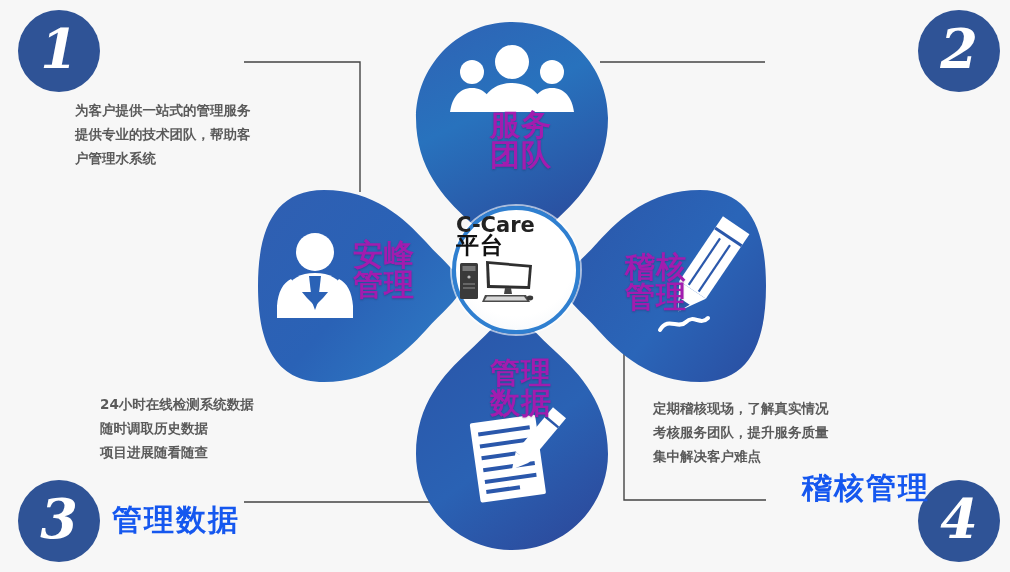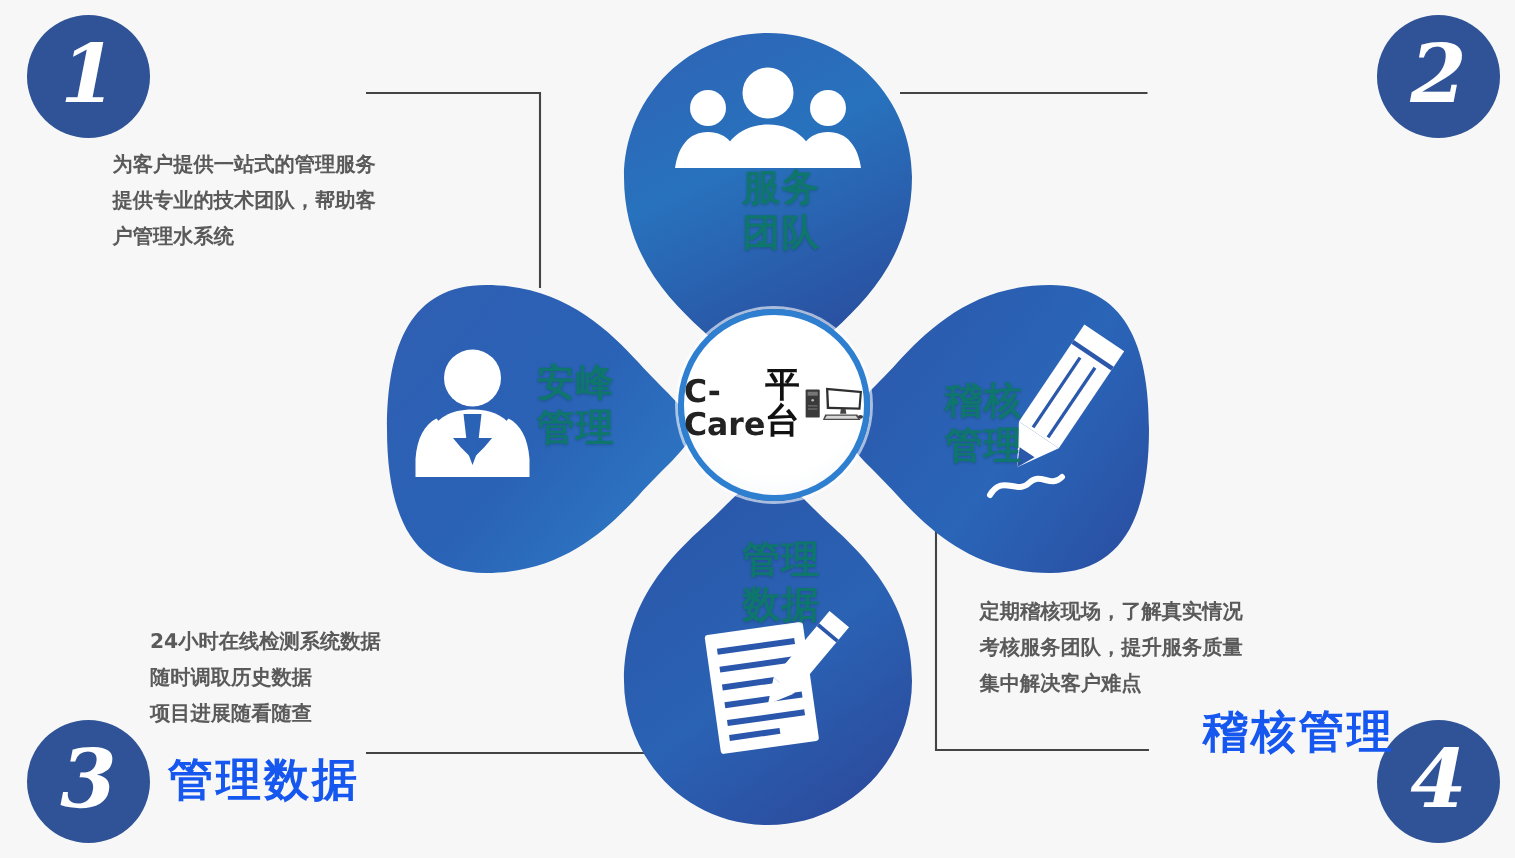--- a/index.html
+++ b/index.html
@@ -41,51 +41,51 @@
 
   
   .body-text{
     position:absolute;
     font-family:"DejaVu Sans","Liberation Sans",sans-serif;
     font-weight:600;font-size:13.5px;color:#5a5a5a;
     line-height:24px;white-space:nowrap;
   }
   #text-1{left:75px;top:98px;}
   #text-2{left:655px;top:76px;}
-  #text-3{left:100px;top:416px;}
+  #text-3{left:100px;top:392px;}
   #text-4{left:653px;top:396px;}
 
   
   .connector{position:absolute;left:0;top:0;width:1010px;height:572px;
              pointer-events:none;}
 
   
   #flower{position:absolute;left:0;top:0;width:1010px;height:572px;}
 
   
   .petal-label{
-    position:absolute;color:#0f766e;font-weight:700;
-    font-family:"DejaVu Sans","Liberation Sans",sans-serif;
-    font-size:25px;line-height:30px;text-align:center;
+    position:absolute;color:#a21caf;font-weight:700;
+    font-family:"DejaVu Sans","Liberation Sans",sans-serif;
+    font-size:30px;line-height:30px;text-align:center;
     white-space:pre-line;letter-spacing:1px;
     text-shadow:0 1px 2px rgba(0,0,0,.18);
   }
   #label-top{left:486px;top:110px;width:70px;}
   #label-bottom{left:486px;top:358px;width:70px;}
   #label-left{left:348px;top:240px;width:72px;}
   #label-right{left:620px;top:232px;width:72px;margin-top:20px;}
 
   
   #hub{
     position:absolute;left:452px;top:206px;width:120px;height:120px;
     border-radius:50%;
     background:radial-gradient(circle at 50% 40%,#ffffff 62%,#f0f4f8 100%);
     border:4px solid #2f7fd0;
     box-shadow:0 0 0 2px rgba(255,255,255,.6);
-    display:flex;flex-direction:row;align-items:center;
+    display:flex;flex-direction:column;
   }
   #hub-title{
     font-family:"DejaVu Sans","Liberation Sans",sans-serif;
     font-weight:700;font-size:21px;color:#222;margin-top:4px;line-height:22px;
   }
   #hub-sub{
     font-family:Liberation Mono, monospace;
     font-weight:700;font-size:23px;color:#111;line-height:24px;
     margin-top:-1px;letter-spacing:1px;
   }

